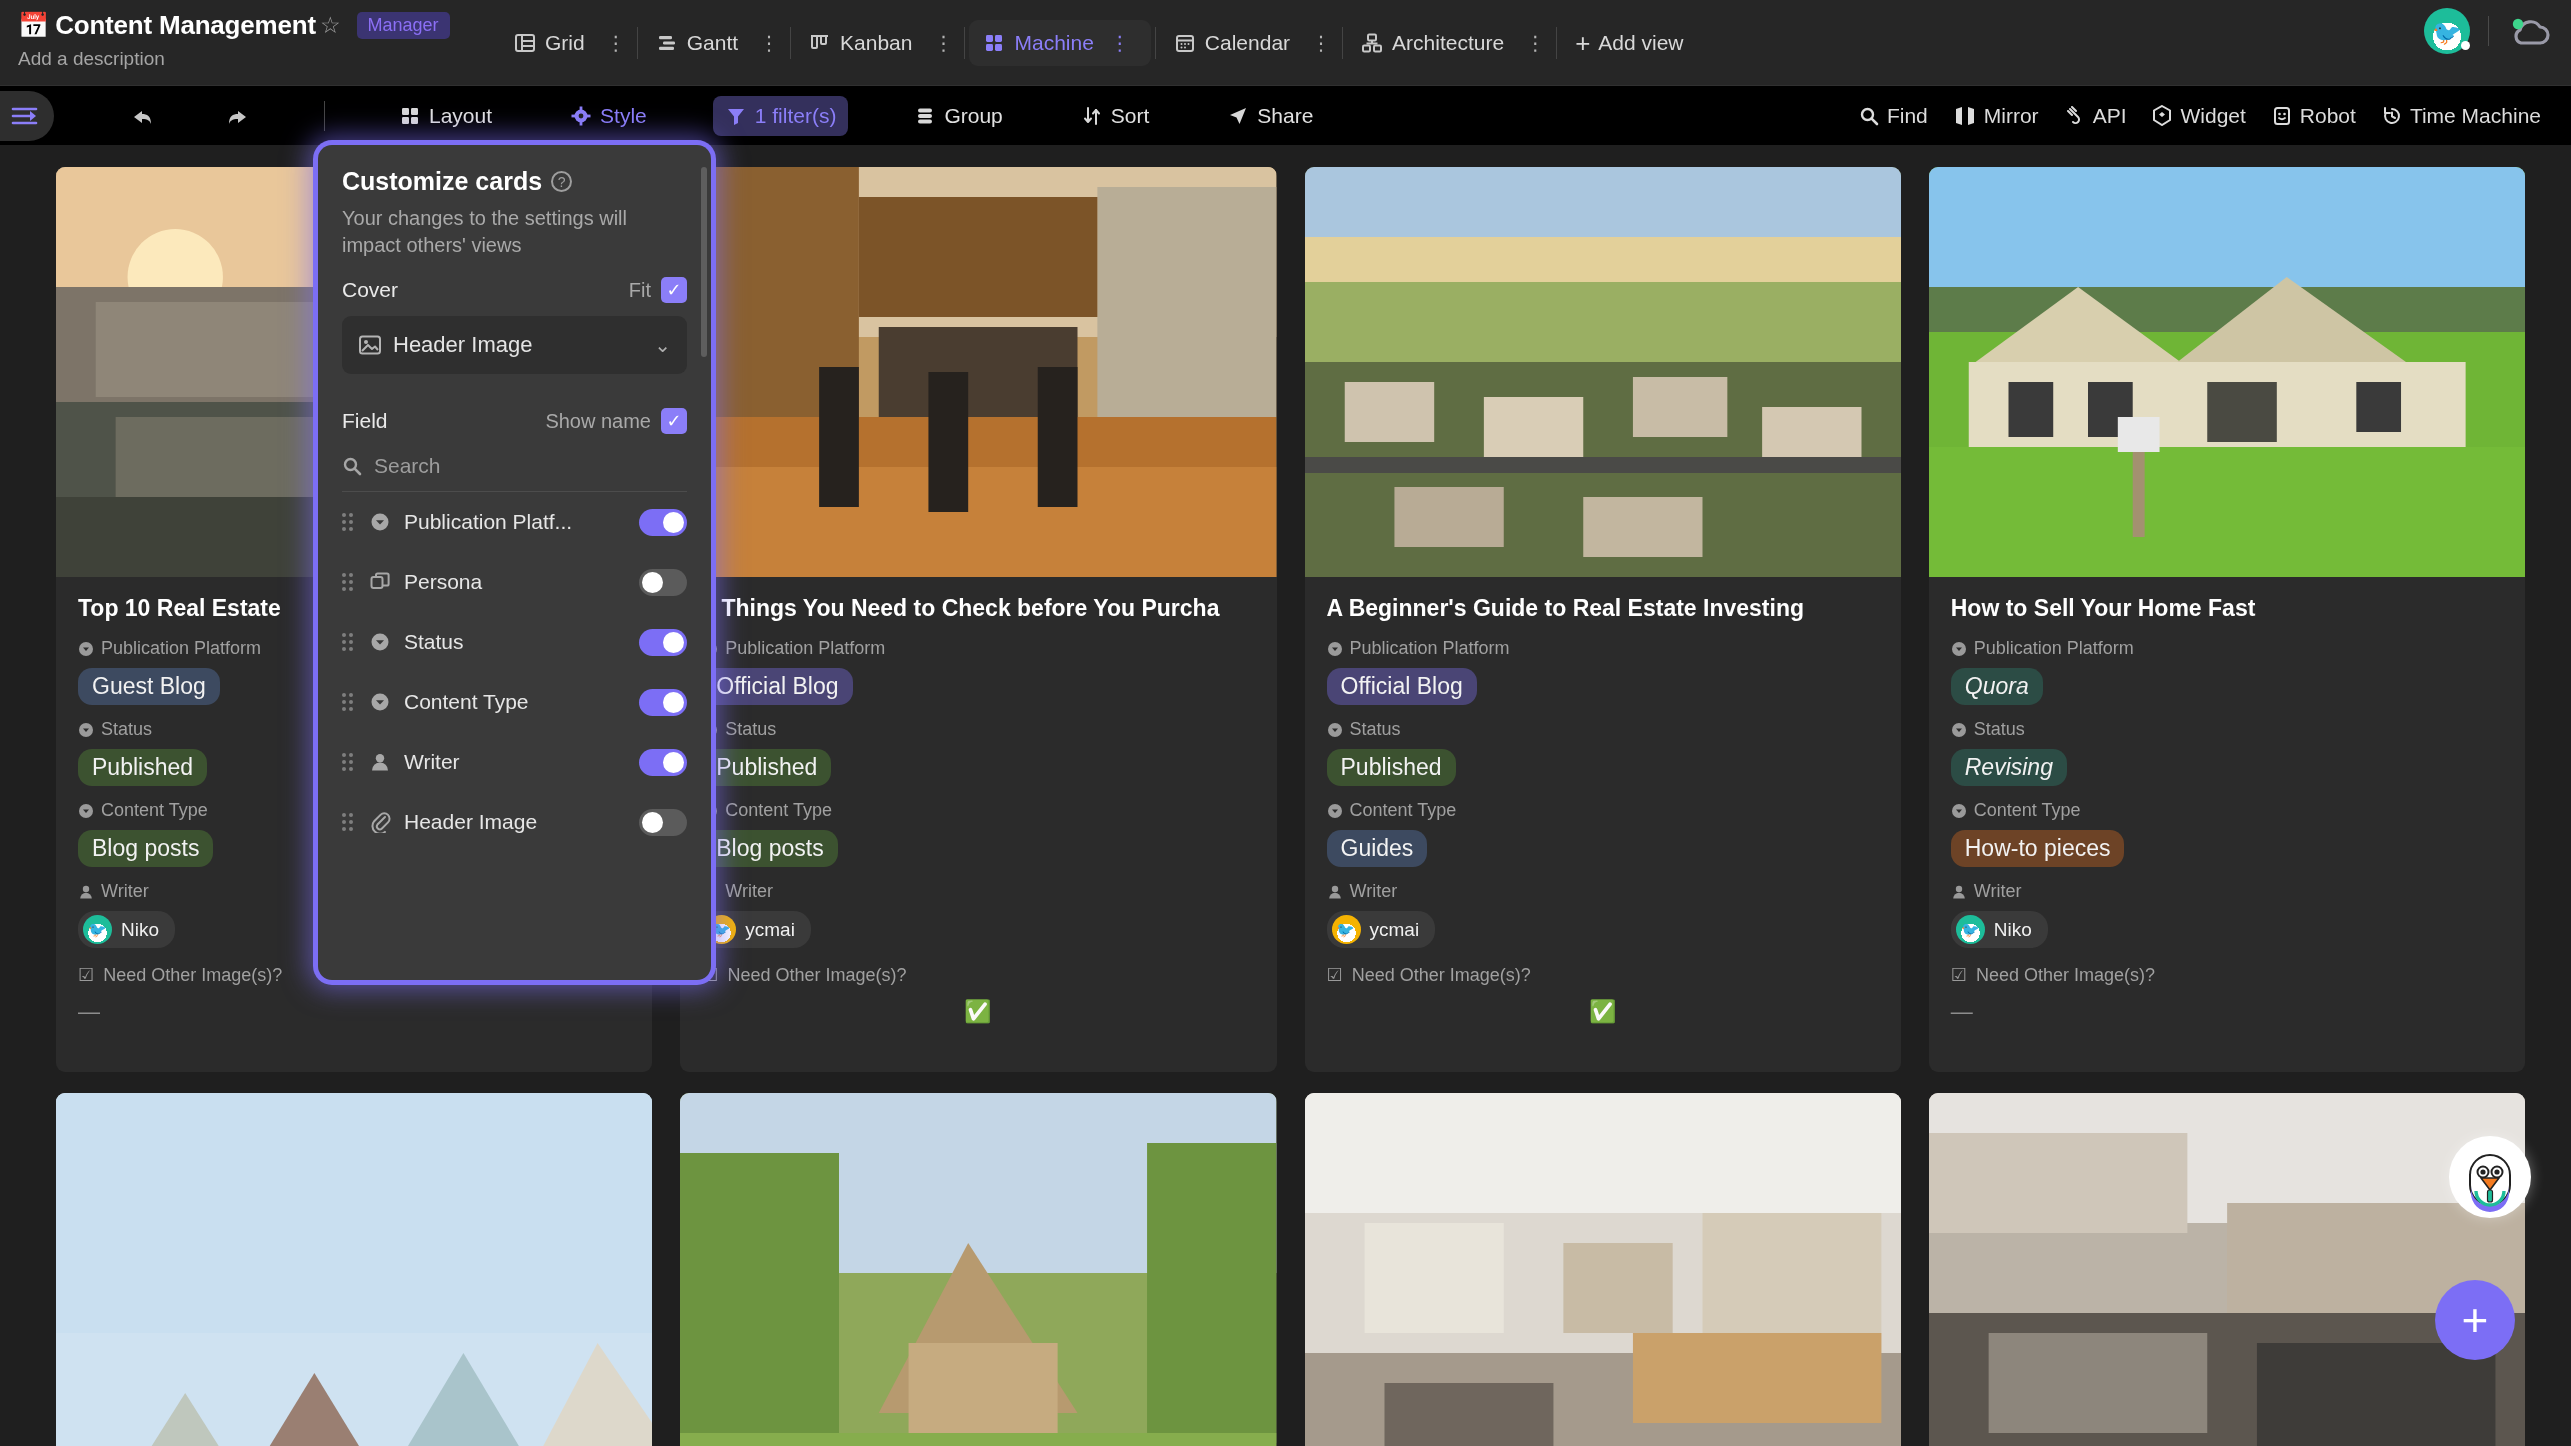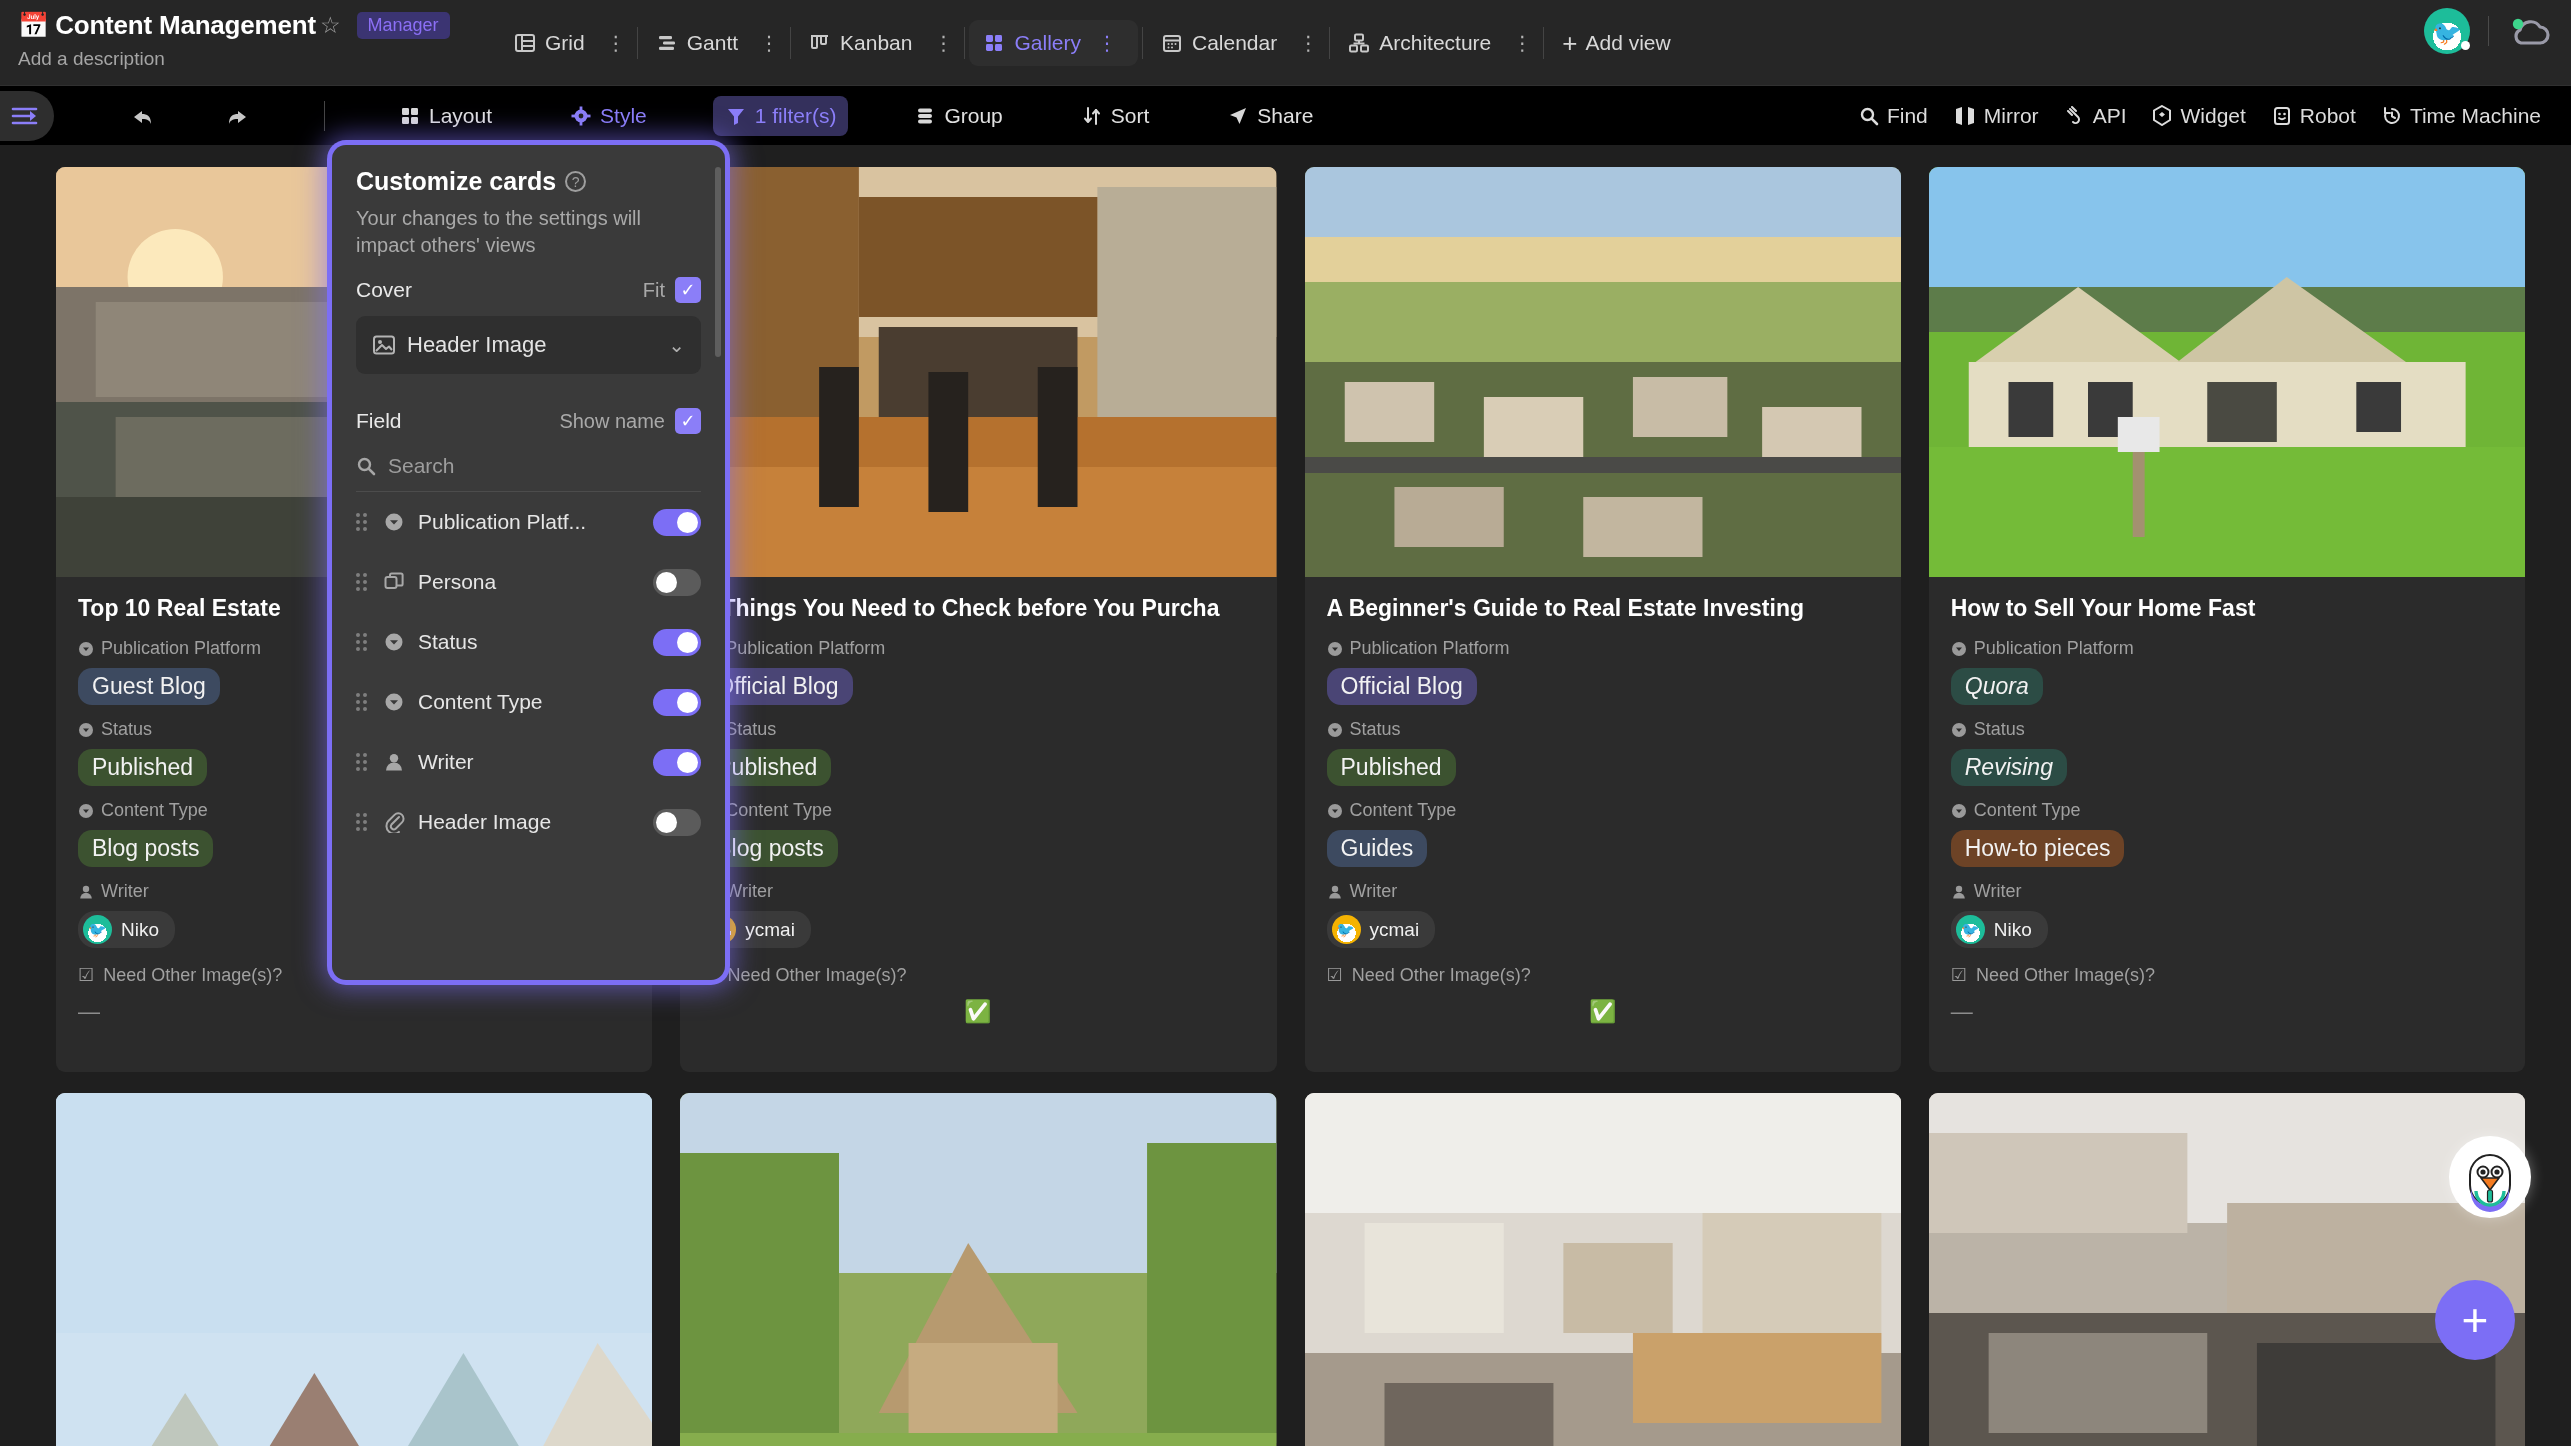--- a/index.html
+++ b/index.html
@@ -144,21 +144,21 @@
   .checkbox-line {
     display:flex; align-items:center; gap:9px; font-size:18px; color:#a0a0a0;
     margin-top: 16px;
   }
   .cb-glyph { font-size: 18px; color: #9a9a9a; }
   .value-row { margin-top: 13px; text-align: center; font-size: 22px; }
   .value-row.left { text-align: left; color: #8d8d8d; }
 
   
   .popup {
-    position: absolute; left: 332px; top: 145px; width: 393px; height: 835px;
+    position: absolute; left: 318px; top: 145px; width: 393px; height: 835px;
     background: #3a3a3a; border-radius: 14px;
     box-shadow: 0 0 0 5px #7c6ef5, 0 0 26px 10px rgba(124,110,245,0.55);
     overflow: hidden; z-index: 40;
     display: flex; flex-direction: column;
   }
   .popup-inner { padding: 22px 24px 0 24px; }
   .popup-title-row { display:flex; align-items:center; gap: 9px; }
   .popup-title { font-size: 25px; font-weight: bold; color: #fff; }
   .help-icon {
     width: 21px; height: 21px; border-radius: 50%; border: 2px solid #9e9e9e;
@@ -288,21 +288,21 @@
 
     <div class="view-tab active">
       <span class="vicon">
         <svg width="22" height="22" viewBox="0 0 22 22">
             <rect x="3" y="3" width="7" height="7" rx="1.4" fill="#8b7ef8"></rect>
             <rect x="12" y="3" width="7" height="7" rx="1.4" fill="#8b7ef8"></rect>
             <rect x="3" y="12" width="7" height="7" rx="1.4" fill="#8b7ef8"></rect>
             <rect x="12" y="12" width="7" height="7" rx="1.4" fill="#8b7ef8"></rect>
           </svg>
       </span>
-      <span>Gallery</span>
+      <span>Machine</span>
       <span class="kebab" style="color:#8b7ef8">⋮</span>
     </div>
     <div class="vsep"></div>
 
     <div class="view-tab">
       <span class="vicon">
         <svg width="22" height="22" viewBox="0 0 22 22">
             <rect x="3" y="4" width="16" height="15" rx="2" fill="none" stroke="#c8c8c8" stroke-width="2"></rect>
             <line x1="3" y1="8.5" x2="19" y2="8.5" stroke="#c8c8c8" stroke-width="2"></line>
             <circle cx="7.5" cy="12" r="1" fill="#c8c8c8"></circle>

